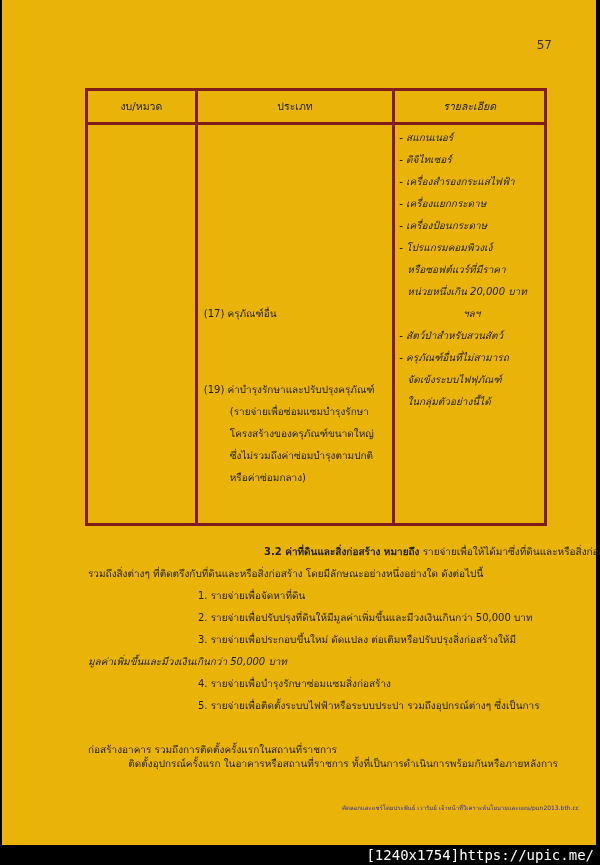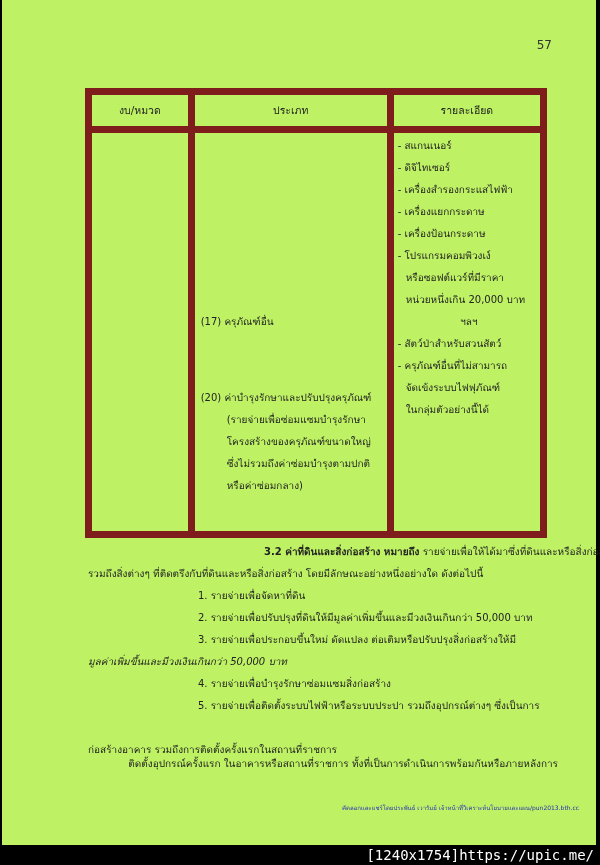--- a/index.html
+++ b/index.html
@@ -4,40 +4,40 @@
 <style>
   html, body { margin: 0; padding: 0; }
   body {
     width: 600px; height: 865px; position: relative; overflow: hidden;
     background: #000;
     font-family: "DejaVu Sans", "Liberation Sans", sans-serif;
     color: #222;
   }
   .page {
     position: absolute; left: 2px; top: 0; width: 594px; height: 845px;
-    background: #bef264;
+    background: #eab308;
   }
   .page-number {
     position: absolute; left: 520px; top: 38px; width: 30px; text-align: right;
     font-size: 12px; color: #333;
   }
   table.budget {
     position: absolute; left: 83px; top: 88px; width: 462px;
     border-collapse: collapse; font-size: 10px; color: #222;
   }
   table.budget th, table.budget td {
-    border: 7px solid #7f1d1d; vertical-align: top; padding: 0;
+    border: 3px solid #7f1d1d; vertical-align: top; padding: 0;
   }
   table.budget th {
     height: 31px; font-weight: normal; text-align: center; vertical-align: middle;
     font-size: 10.5px;
   }
   .col1 { width: 113px; }
   .col2 { width: 196px; }
-  .col3 { width: 150px; }
+  .col3 { width: 150px; font-style: italic; }
   td.body-cell { height: 398px; }
   .detail-list { list-style: none; margin: 0; padding: 2px 0 0 4px; }
   .detail-list li { line-height: 22px; white-space: nowrap; }
   .detail-list li.cont { padding-left: 8px; }
   .detail-list li.center { text-align: center; padding-left: 0; }
   .type-block { padding-left: 6px; line-height: 22px; }
   .type-17 { margin-top: 178px; }
   .type-18 { margin-top: 54px; }
   .type-18 .sub { padding-left: 26px; white-space: nowrap; }
 
@@ -71,21 +71,21 @@
         <th class="col2">ประเภท</th>
         <th class="col3">รายละเอียด</th>
       </tr>
     </thead>
     <tbody>
       <tr>
         <td class="body-cell col1"></td>
         <td class="body-cell col2">
           <div class="type-block type-17">(17) ครุภัณฑ์อื่น</div>
           <div class="type-block type-18">
-            <div>(20) ค่าบำรุงรักษาและปรับปรุงครุภัณฑ์</div>
+            <div>(19) ค่าบำรุงรักษาและปรับปรุงครุภัณฑ์</div>
             <div class="sub">(รายจ่ายเพื่อซ่อมแซมบำรุงรักษา</div>
             <div class="sub">โครงสร้างของครุภัณฑ์ขนาดใหญ่</div>
             <div class="sub">ซึ่งไม่รวมถึงค่าซ่อมบำรุงตามปกติ</div>
             <div class="sub">หรือค่าซ่อมกลาง)</div>
           </div>
         </td>
         <td class="body-cell col3">
           <ul class="detail-list">
             <li>- สแกนเนอร์</li>
             <li>- ดิจิไทเซอร์</li>

